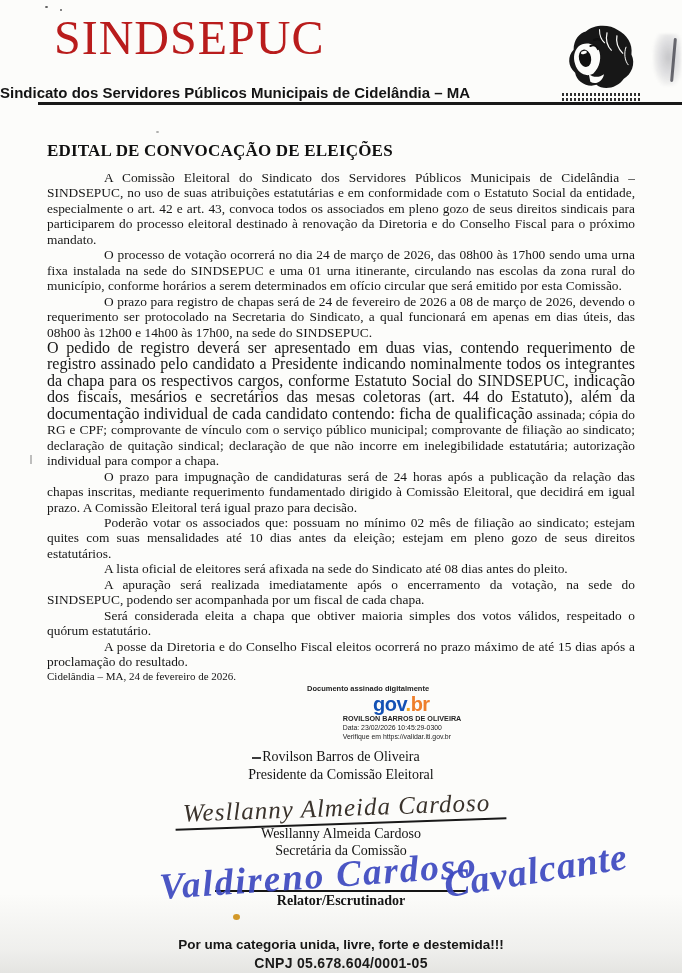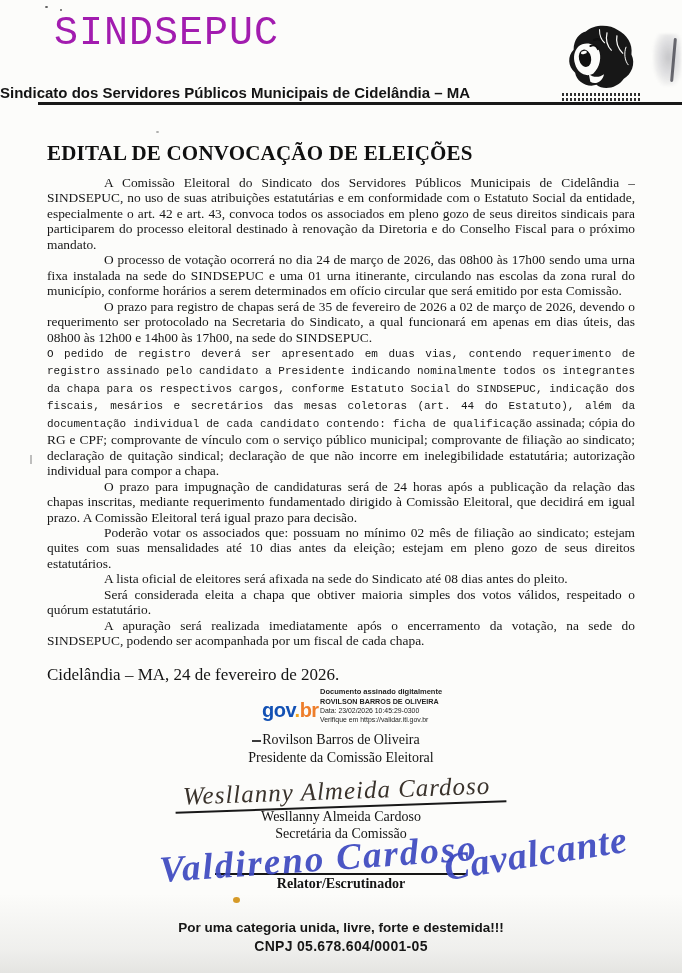--- a/index.html
+++ b/index.html
@@ -25,57 +25,57 @@
     position:absolute; right:1px; top:34px; width:28px; height:52px;
     background:radial-gradient(ellipse at 55% 45%, rgba(95,95,110,.35), rgba(120,120,135,.14) 55%, transparent 78%);
     filter:blur(1px);
   }
   .squiggle { position:absolute; right:7px; top:38px; width:3px; height:44px; background:#3c3c46; transform:rotate(5deg); border-radius:2px; opacity:.75; }
 
   
   .letterhead { position:relative; height:128px; margin:0 -47px; }
   .org-name {
     position:absolute; left:54px; top:14px;
-    font-family:Liberation Mono, monospace; font-size:40px; font-weight:400;
-    letter-spacing:1px; color:#a21caf; line-height:1;
+    font-family:Liberation Serif, serif; font-size:48px; font-weight:400;
+    letter-spacing:1px; color:#b91c1c; line-height:1;
   }
   .tagline {
     position:absolute; left:0; right:0; top:84px; text-align:left;
     font-family:"Liberation Sans", sans-serif; font-size:15px; font-weight:700; color:#141414;
   }
   .rule { position:absolute; left:38px; right:0; top:102px; height:3px; background:#181818; }
   .address-row { position:absolute; left:0; right:0; top:107px; text-align:center; }
   .address-inner {
     display:inline-block; border-bottom:1.5px solid #111; padding:0 2px 1px;
     font-family:"Liberation Sans", sans-serif; font-size:13.5px; font-weight:700; color:#141414;
   }
   .email { text-decoration:underline; }
 
   .logo-box { position:absolute; right:40px; top:24px; width:82px; height:70px; }
   .logo-cap { position:absolute; right:42px; height:3px;
     background:repeating-linear-gradient(90deg,#2e2e2e 0 2px, transparent 2px 4px); width:78px; }
   .cap1 { top:93px; } .cap2 { top:98px; }
 
   
   .doc-title {
-    margin:13px 0 0; font-size:21px; font-weight:700; letter-spacing:.2px; color:#101010;
+    margin:13px 0 0; font-size:17px; font-weight:700; letter-spacing:.2px; color:#101010;
   }
   .body-text { margin-top:9px; }
   .body-text p {
     margin:0; text-align:justify; font-size:13.4px; line-height:15.45px; color:#161616;
   }
   .indent { text-indent:57px; }
-  .sans-run { font-family:Liberation Mono, monospace; font-size:11px; }
+  .sans-run { font-family:Liberation Serif, serif; font-size:16px; }
 
-  .dateline { margin-top:16px; font-size:17px; color:#141414; }
+  .dateline { margin-top:0; font-size:11px; color:#141414; }
 
   
   .stamp { margin:2px 0 0 215px; width:280px; font-family:"Liberation Sans", sans-serif; }
-  .stamp-label { margin-left:58px; font-size:7.5px; font-weight:700; color:#1d1d1d; }
-  .stamp-row { display:flex; align-items:center; margin-top:1px; }
+  .stamp-label { margin-left:45px; font-size:7.5px; font-weight:700; color:#1d1d1d; }
+  .stamp-row { display:flex; align-items:center; margin-top:1px;flex-direction:column; }
   .govbr { width:58px; font-weight:700; font-size:20px; letter-spacing:-.5px; line-height:1; }
   .gv-gov { color:#1351B4; } .gv-dot { color:#f2a51e; } .gv-br { color:#ee7e2b; }
   .stamp-lines { font-size:6.9px; line-height:9.2px; color:#232323; }
   .stamp-signer { font-weight:700; font-size:7.2px; }
 
   
   .signatures { position:relative; text-align:center; margin-top:7px; }
   .sig-dash { position:absolute; left:205px; top:9px; width:9px; height:2px; background:#3b3b3b; }
   .sig-name, .sig-role { font-size:14px; line-height:17.5px; color:#141414; }
   .hand { font-style:italic; white-space:nowrap; }
@@ -135,27 +135,28 @@
 
     <div class="tagline">Sindicato dos Servidores Públicos Municipais de Cidelândia – MA</div>
     <div class="rule"></div>
   </div>
 
   <h1 class="doc-title">EDITAL DE CONVOCAÇÃO DE ELEIÇÕES</h1>
 
   <div class="body-text">
     <p class="indent">A Comissão Eleitoral do Sindicato dos Servidores Públicos Municipais de Cidelândia – SINDSEPUC, no uso de suas atribuições estatutárias e em conformidade com o Estatuto Social da entidade, especialmente o art. 42 e art. 43, convoca todos os associados em pleno gozo de seus direitos sindicais para participarem do processo eleitoral destinado à renovação da Diretoria e do Conselho Fiscal para o próximo mandato.</p>
     <p class="indent">O processo de votação ocorrerá no dia 24 de março de 2026, das 08h00 às 17h00 sendo uma urna fixa instalada na sede do SINDSEPUC e uma 01 urna itinerante, circulando nas escolas da zona rural do município, conforme horários a serem determinados em ofício circular que será emitido por esta Comissão.</p>
-    <p class="indent">O prazo para registro de chapas será de 35 de fevereiro de 2026 a 02 de março de 2026, devendo o requerimento ser protocolado na Secretaria do Sindicato, a qual funcionará em apenas em dias úteis, das 08h00 às 12h00 e 14h00 às 17h00, na sede do SINDSEPUC.</p>
+    <p class="indent">O prazo para registro de chapas será de 24 de fevereiro de 2026 a 08 de março de 2026, devendo o requerimento ser protocolado na Secretaria do Sindicato, a qual funcionará em apenas em dias úteis, das 08h00 às 12h00 e 14h00 às 17h00, na sede do SINDSEPUC.</p>
     <p><span class="sans-run">O pedido de registro deverá ser apresentado em duas vias, contendo requerimento de registro assinado pelo candidato a Presidente indicando nominalmente todos os integrantes da chapa para os respectivos cargos, conforme Estatuto Social do SINDSEPUC, indicação dos fiscais, mesários e secretários das mesas coletoras (art. 44 do Estatuto), além da documentação individual de cada candidato contendo: ficha de qualificação</span> <span>assinada; cópia do RG e CPF; comprovante de vínculo com o serviço público municipal; comprovante de filiação ao sindicato; declaração de quitação sindical; declaração de que não incorre em inelegibilidade estatutária; autorização individual para compor a chapa.</span></p>
     <p class="indent">O prazo para impugnação de candidaturas será de 24 horas após a publicação da relação das chapas inscritas, mediante requerimento fundamentado dirigido à Comissão Eleitoral, que decidirá em igual prazo. A Comissão Eleitoral terá igual prazo para decisão.</p>
     <p class="indent">Poderão votar os associados que: possuam no mínimo 02 mês de filiação ao sindicato; estejam quites com suas mensalidades até 10 dias antes da eleição; estejam em pleno gozo de seus direitos estatutários.</p>
     <p class="indent">A lista oficial de eleitores será afixada na sede do Sindicato até 08 dias antes do pleito.</p>
+    <p class="indent">A apuração será realizada imediatamente após o encerramento da votação, na sede do SINDSEPUC, podendo ser acompanhada por um fiscal de cada chapa.</p>
     <p class="indent">Será considerada eleita a chapa que obtiver maioria simples dos votos válidos, respeitado o quórum estatutário.</p>
-    <p class="indent">A apuração será realizada imediatamente após o encerramento da votação, na sede do SINDSEPUC, podendo ser acompanhada por um fiscal de cada chapa.</p>
+    <p class="indent">A posse da Diretoria e do Conselho Fiscal eleitos ocorrerá no prazo máximo de até 15 dias após a proclamação do resultado.</p>
   </div>
 
   <div class="dateline">Cidelândia – MA, 24 de fevereiro de 2026.</div>
 
   <div class="stamp">
     <div class="stamp-label">Documento assinado digitalmente</div>
     <div class="stamp-row">
       <div class="govbr"><span class="gv-gov">gov</span><span class="gv-dot">.</span><span class="gv-br">br</span></div>
       <div class="stamp-lines">
         <div class="stamp-signer">ROVILSON BARROS DE OLIVEIRA</div>

